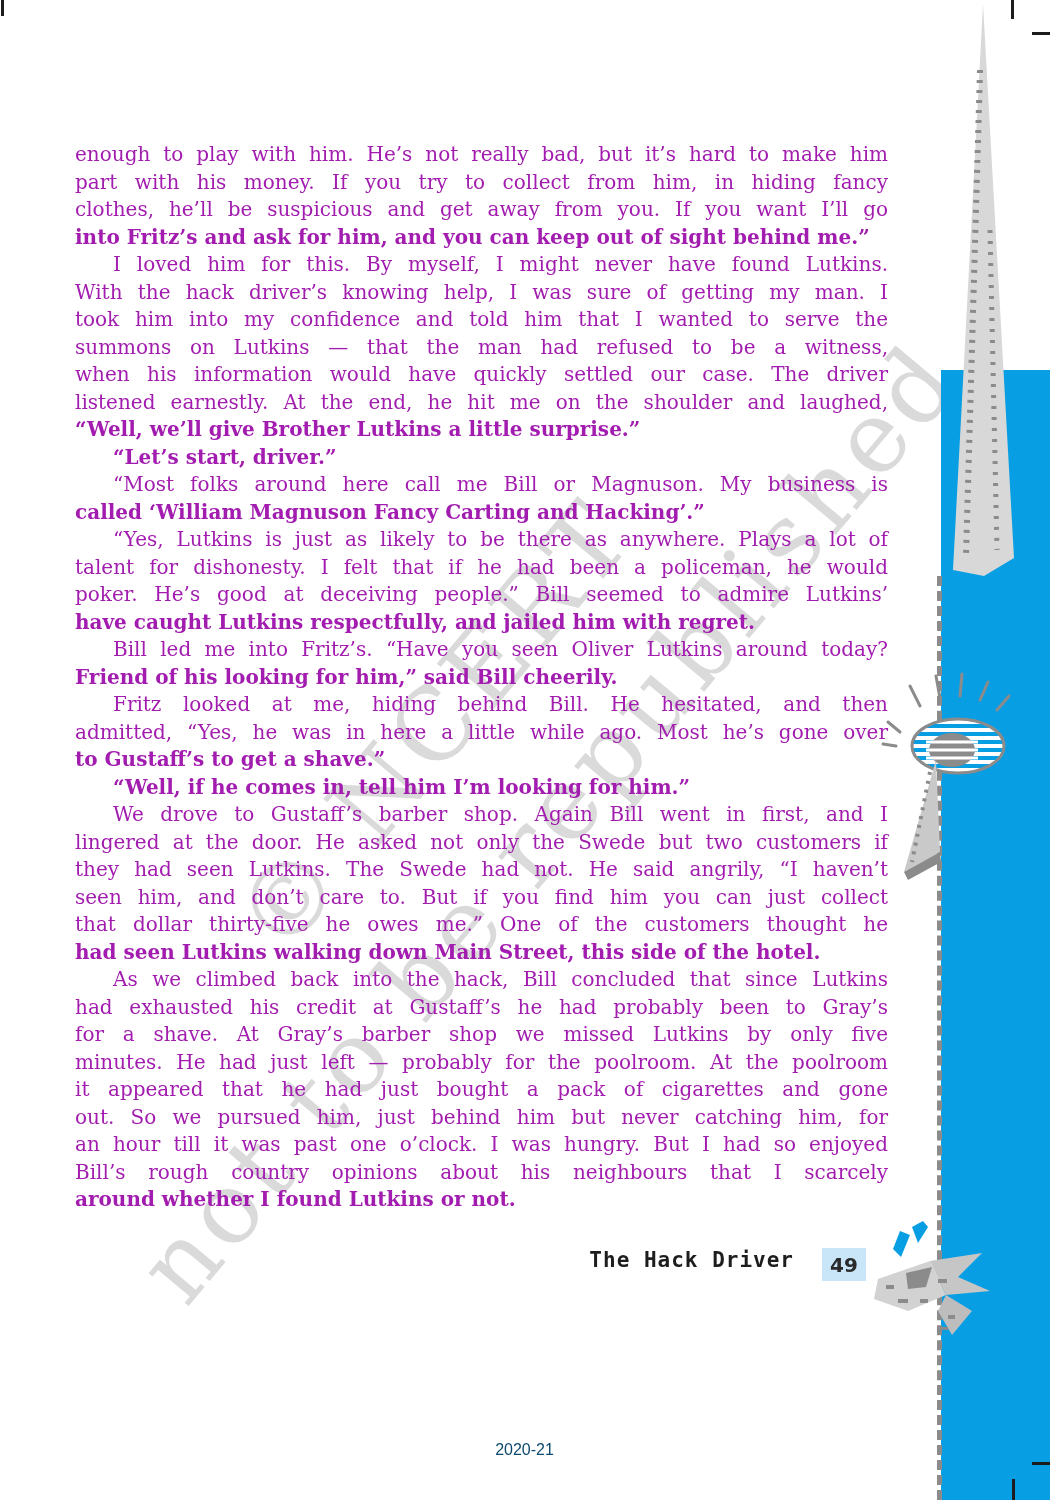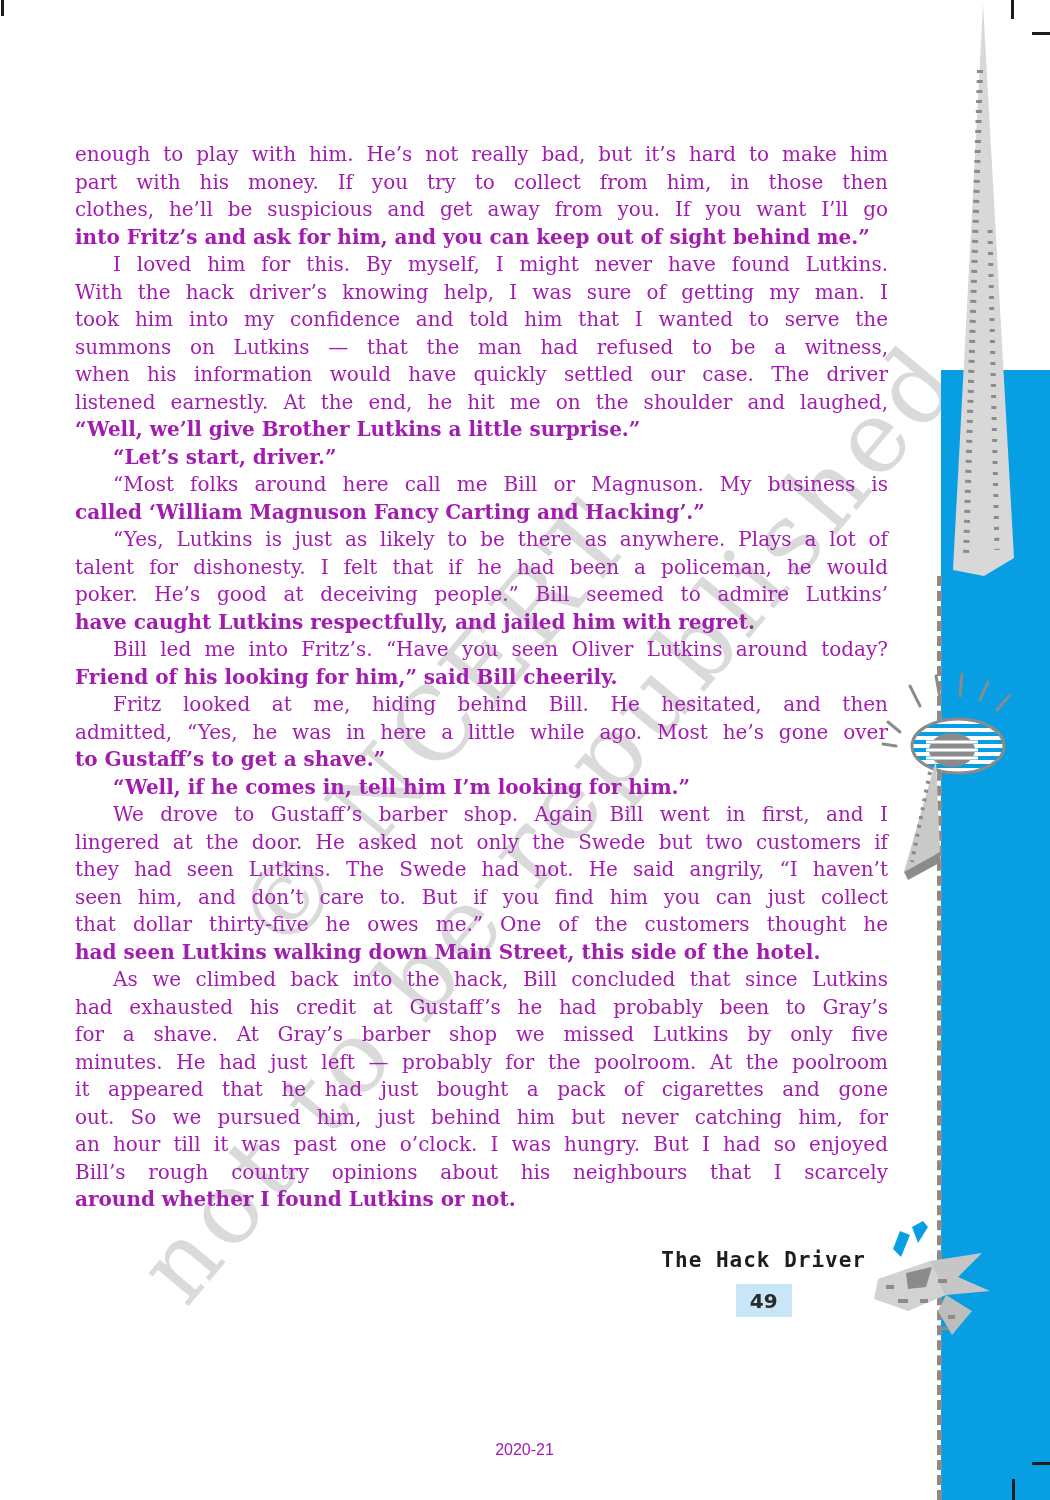--- a/index.html
+++ b/index.html
@@ -32,27 +32,27 @@
   
   .story{position:absolute;left:75px;top:141px;width:813px;z-index:3;
          font-size:20px;line-height:27.5px;color:#a21caf;}
   .para{margin:0;}
   .line{text-align:justify;text-align-last:justify;}
   .line.indent{padding-left:38px;}
   .line.last{text-align-last:left;font-weight:bold;}
 
   
   .footer{position:absolute;top:1248px;right:184px;z-index:3;display:flex;
-          align-items:center;gap:12px;flex-direction:column;}
+          gap:28px;}
   .chapter{font-family:"DejaVu Sans Mono",monospace;font-weight:bold;
            font-size:21px;color:#1d1d1d;letter-spacing:1px;}
-  .pagebox{width:56px;height:33px;display:flex;align-items:center;justify-content:center;
+  .pagebox{width:44px;height:33px;display:flex;align-items:center;justify-content:center;
            font-family:"DejaVu Sans",sans-serif;font-weight:bold;font-size:20px;color:#2a2a2a;}
   .year{position:absolute;left:0;top:1441px;width:1049px;text-align:center;z-index:3;
-        font-family:"Liberation Sans",sans-serif;font-size:16px;color:#a21caf;}
+        font-family:"Liberation Sans",sans-serif;font-size:16px;color:#0c4a6e;}
 </style>
 </head>
 <body>
 
 <div class="page">
 
   <div class="watermark">
     <div class="wm-line">© NCERT</div>
     <div class="wm-line">not to be republished</div>
   </div>
@@ -121,21 +121,21 @@
 
   <div class="cm tl"></div>
   <div class="cm trv"></div>
   <div class="cm trh"></div>
   <div class="cm brh"></div>
   <div class="cm brv"></div>
 
   <div class="story">
       <div class="para">
         <div class="line">enough to play with him. He’s not really bad, but it’s hard to make him</div>
-        <div class="line">part with his money. If you try to collect from him, in those then</div>
+        <div class="line">part with his money. If you try to collect from him, in hiding fancy</div>
         <div class="line">clothes, he’ll be suspicious and get away from you. If you want I’ll go</div>
         <div class="line last">into Fritz’s and ask for him, and you can keep out of sight behind me.”</div>
       </div>
       <div class="para">
         <div class="line indent">I loved him for this. By myself, I might never have found Lutkins.</div>
         <div class="line">With the hack driver’s knowing help, I was sure of getting my man. I</div>
         <div class="line">took him into my confidence and told him that I wanted to serve the</div>
         <div class="line">summons on Lutkins — that the man had refused to be a witness,</div>
         <div class="line">when his information would have quickly settled our case. The driver</div>
         <div class="line">listened earnestly. At the end, he hit me on the shoulder and laughed,</div>

